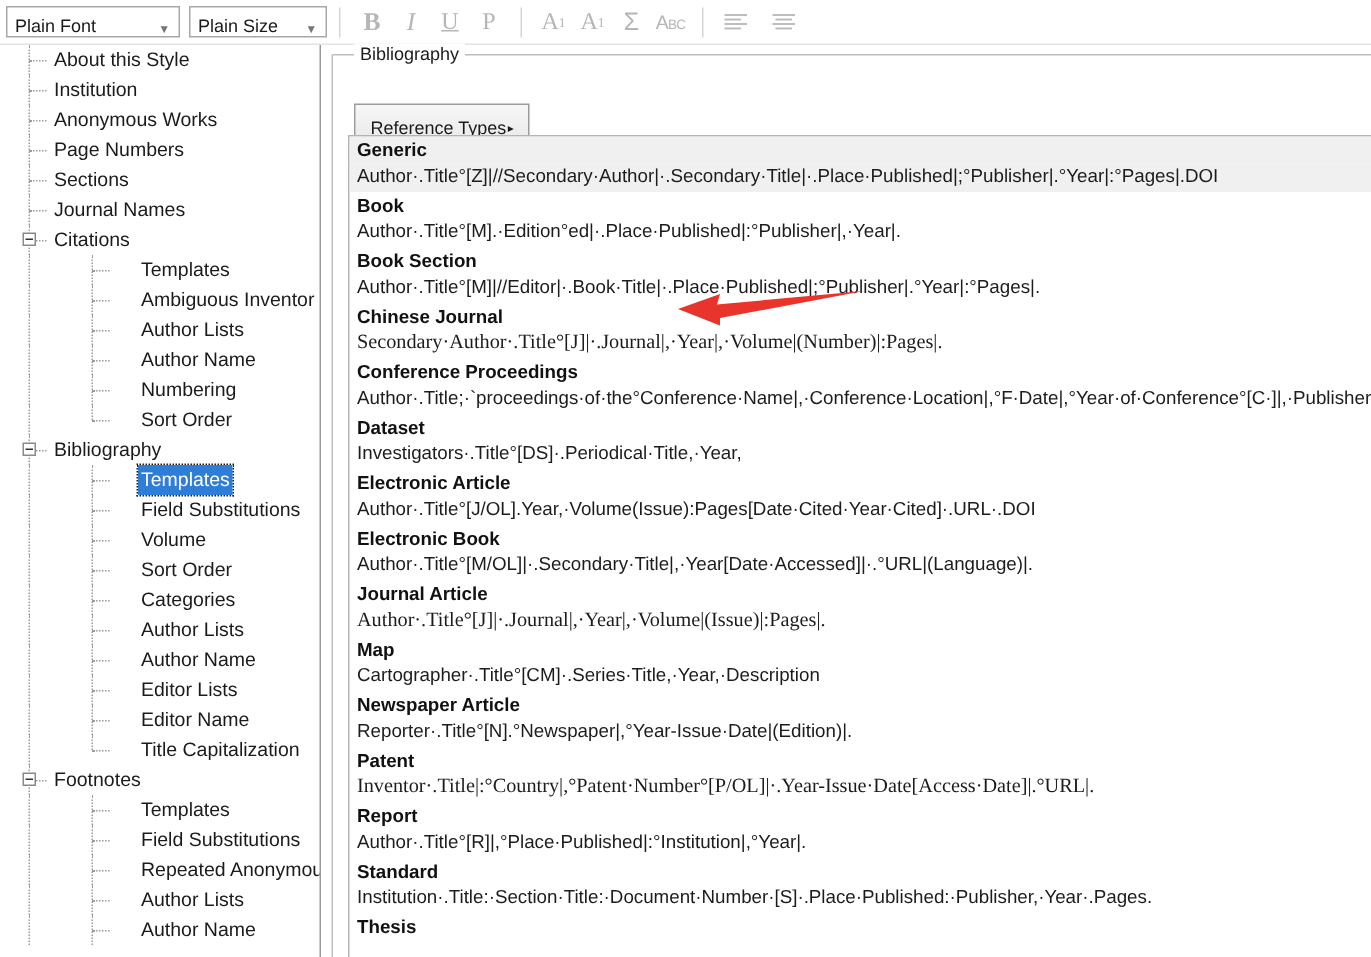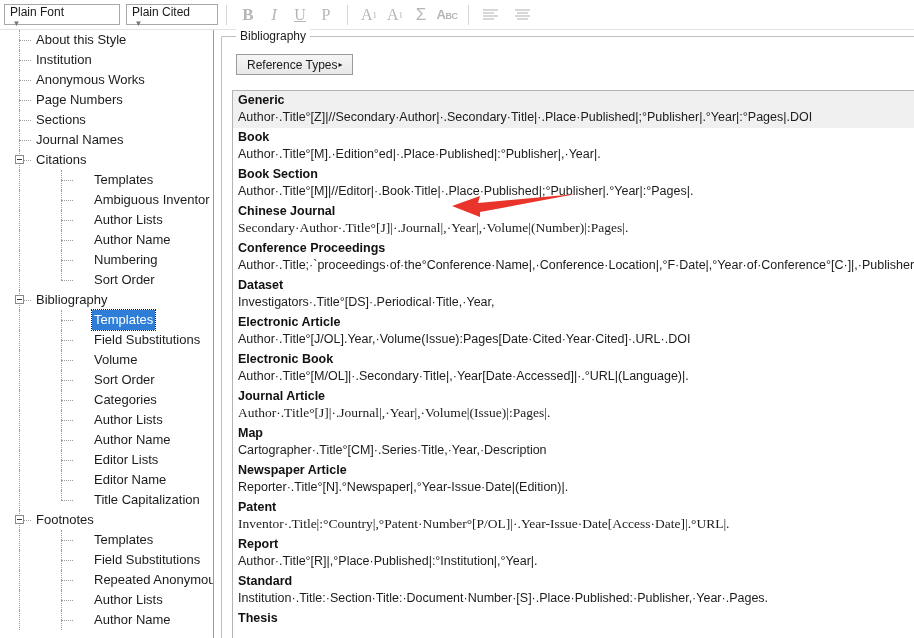--- a/index.html
+++ b/index.html
@@ -18,25 +18,24 @@
     width: 914px; height: 30px;
     background: #ffffff;
     border-bottom: 1px solid #e3e3e3;
     display: flex; align-items: center;
   }
   .combo {
     position: relative;
     height: 21px;
     border: 1px solid #a8a8a8;
     background: #ffffff;
-    display: flex; align-items: flex-start;
+    display: flex; align-items: flex-end;
     font-size: 12px; color: #1a1a1a;
     padding-left: 5px;
     cursor: default;
-    flex-direction: column;
   }
   .combo .label { flex: 1 1 auto; white-space: nowrap; }
   .combo .arrow {
     width: 16px; text-align: center;
     font-size: 8px; color: #777; padding-right: 3px;
   }
   #font-combo  { width: 116px; margin-left: 4px; }
   #size-combo  { width:  92px; margin-left: 6px; }
 
   .tb-sep {
@@ -49,21 +48,21 @@
     width: 26px; height: 24px;
     display: flex; align-items: center; justify-content: center;
     color: #b6b6b6;
     font-size: 16px;
     cursor: default;
     user-select: none;
   }
   .tb-btn.serifb { font-family: "Liberation Serif", serif; }
   .tb-btn .sup { font-size: 9px; vertical-align: super; }
   .tb-btn .sub { font-size: 9px; vertical-align: sub; }
-  .tb-btn .abc { font-size: 13px; letter-spacing: -0.5px; font-weight: bold; }
+  .tb-btn .abc { font-size: 13px; letter-spacing: -0.5px; }
   .tb-btn .abc small { font-size: 9px; }
 
   .align-ico { display: block; }
 
   
   #tree-panel {
     position: absolute; left: 0; top: 30px;
     width: 214px; height: 608px;
     background: #ffffff;
     border-right: 1px solid #9a9a9a;
@@ -141,22 +140,22 @@
     position: absolute;
     left: 14px; top: -1px;
     background: #ffffff;
     padding: 0 4px;
     font-size: 12px;
     color: #1b1b1b;
     transform: translateY(-50%);
   }
   #ref-types-btn {
     position: absolute;
-    left: 14px; top: 17px;
-    height: 21px;
+    left: 14px; top: 32px;
+    height: 32px;
     padding: 0 9px 0 10px;
     border: 1px solid #9b9b9b;
     background: linear-gradient(#f6f6f6, #e8e8e8);
     font-size: 12px;
     color: #1b1b1b;
     display: flex; align-items: center;
     cursor: default;
     user-select: none;
   }
   #ref-types-btn .caret { font-size: 8px; margin-left: 1px; }
@@ -211,21 +210,21 @@
 <body>
 
 <div id="toolbar">
 
   <div class="combo" id="font-combo">
     <span class="label">Plain Font</span>
     <span class="arrow">▼</span>
   </div>
 
   <div class="combo" id="size-combo">
-    <span class="label">Plain Cited</span>
+    <span class="label">Plain Size</span>
     <span class="arrow">▼</span>
   </div>
 
   <div class="tb-sep"></div>
 
   <div class="tb-btn serifb" style="font-weight:bold;font-size:17px;">
     <span>B</span>
   </div>
   <div class="tb-btn serifb" style="font-style:italic;font-size:17px;">
     <span>I</span>

